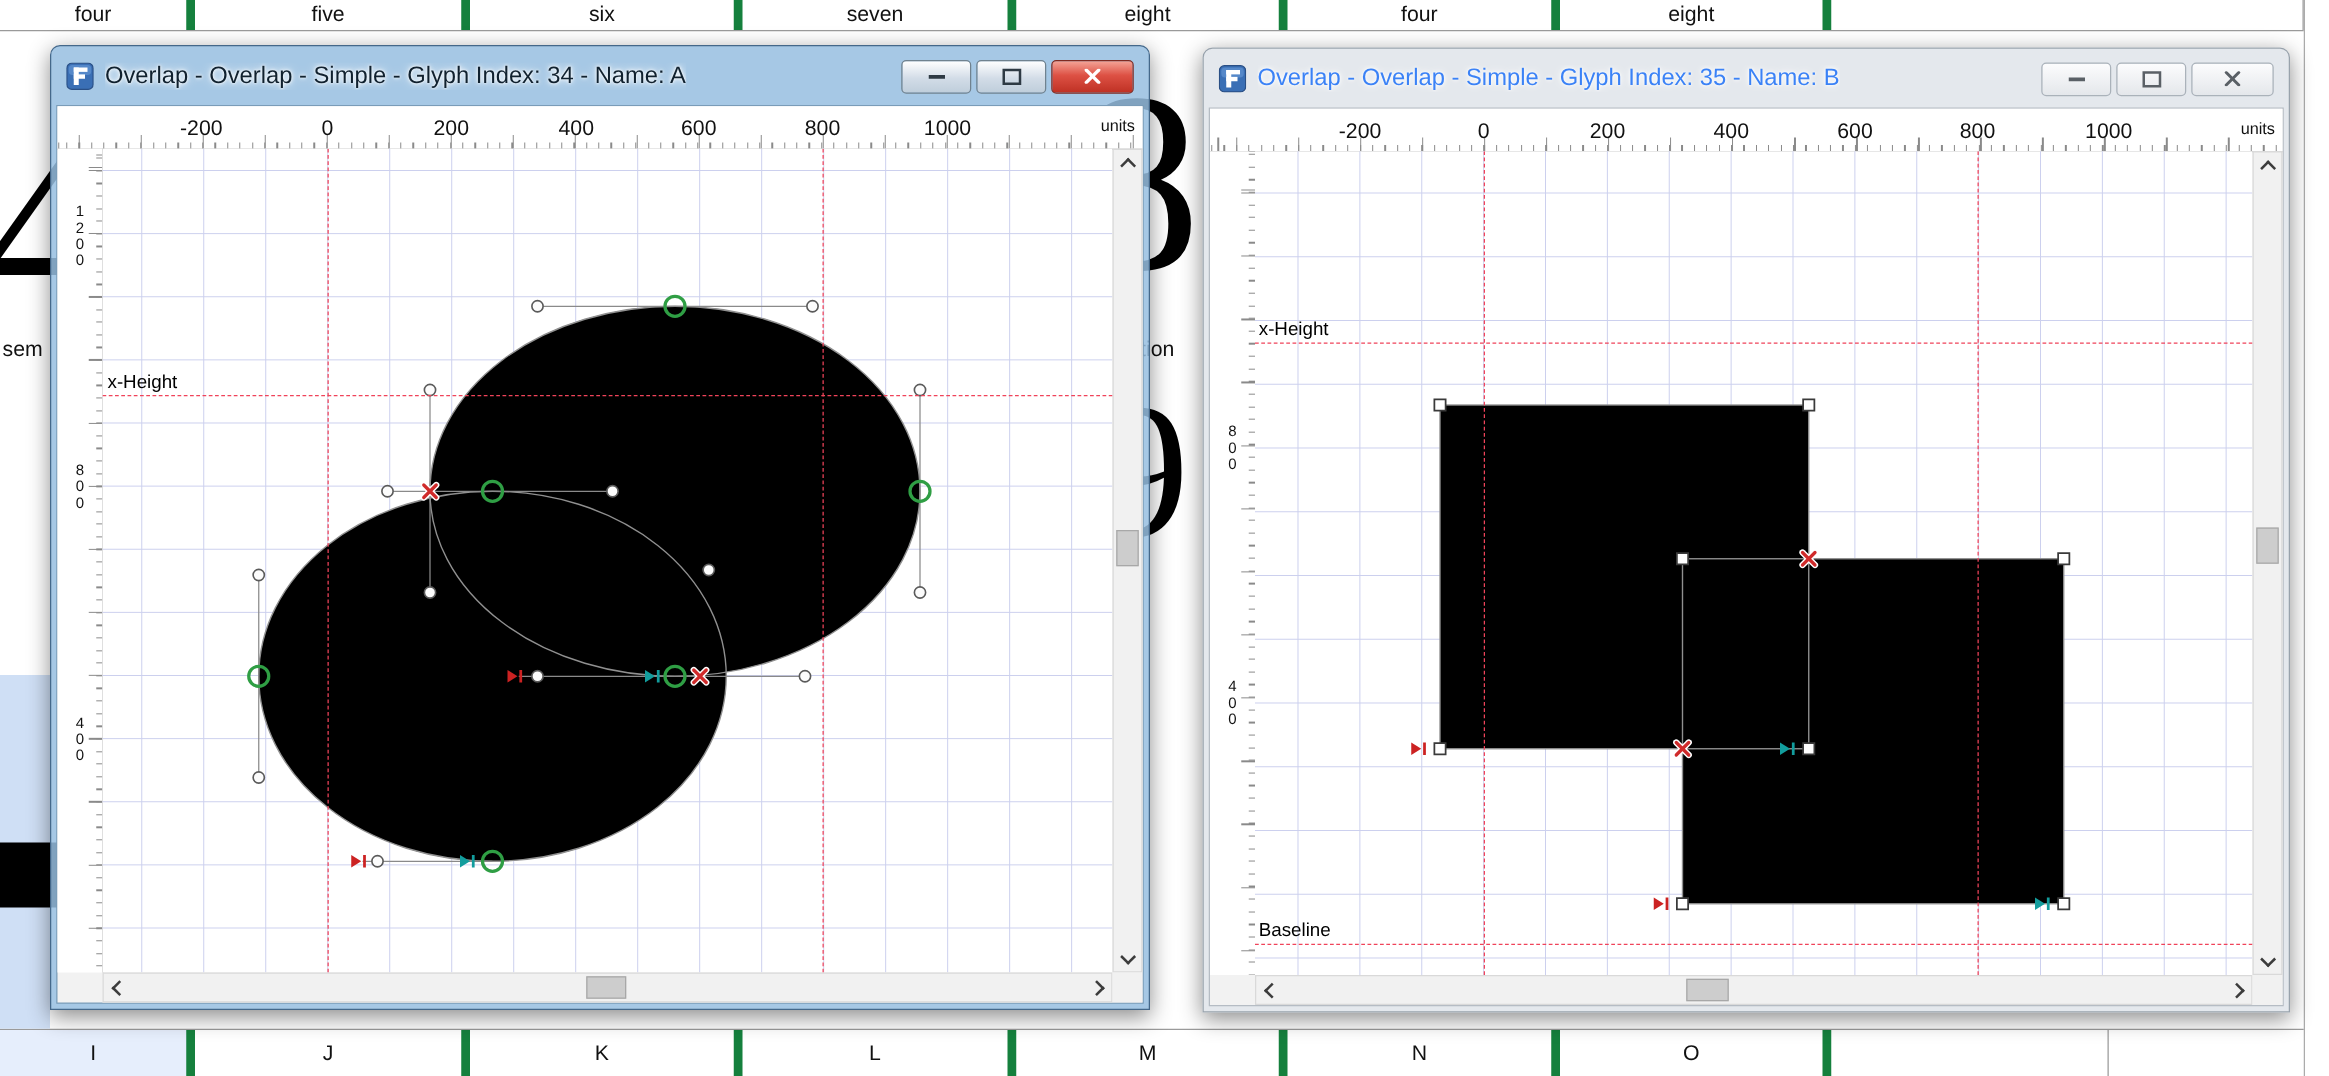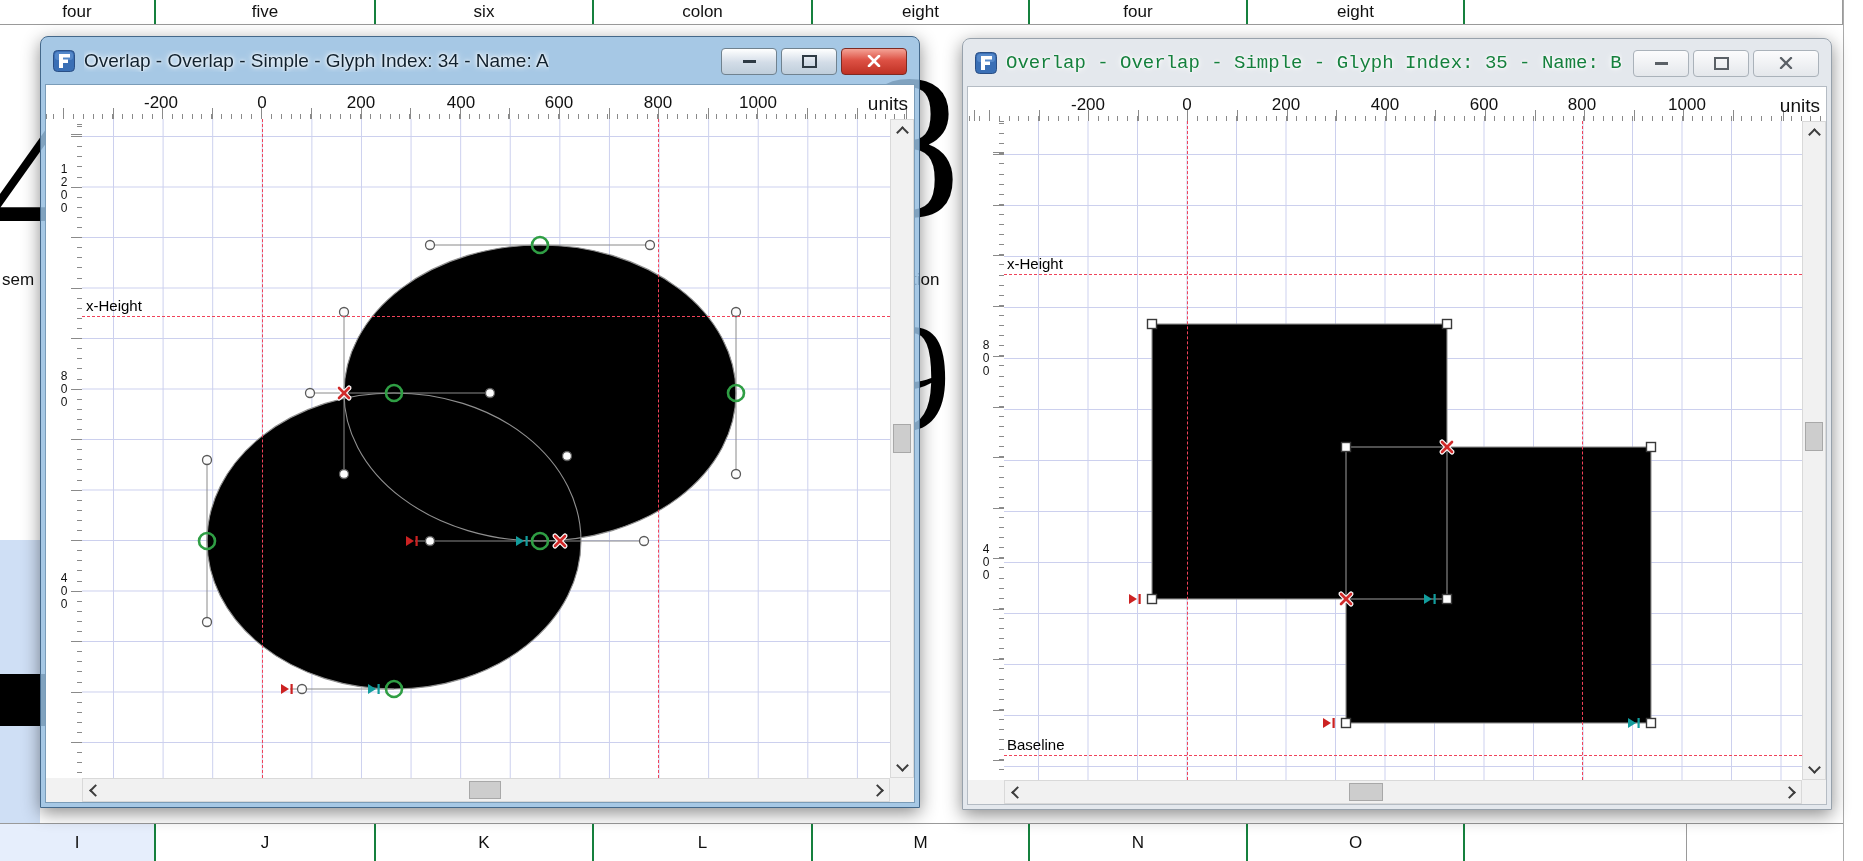--- a/index.html
+++ b/index.html
@@ -4,21 +4,21 @@
 <style>
   html,body{margin:0;padding:0;}
   body{
     width:1863px;height:861px;position:relative;overflow:hidden;
     background:#fff;font-family:"Liberation Sans",sans-serif;color:#111;
   }
   
   .sheet-row{position:absolute;left:0;display:flex;background:#fff;width:1843px;box-sizing:border-box;}
   .sheet-row.top{top:0;height:25px;border-bottom:1px solid #9a9a9a;}
   .sheet-row.bottom{top:823px;height:38px;border-top:1px solid #9a9a9a;}
-  .cell{border-right:2px solid #15803d;display:flex;align-items:center;justify-content:center;
+  .cell{border-right:7px solid #15803d;display:flex;align-items:center;justify-content:center;
         font-size:17px;box-sizing:border-box;height:100%;}
   .cell.empty{border-right:1px solid #9a9a9a;}
   .cell.fill{flex:1;border-right:none;}
   .vline-right{position:absolute;left:1843px;top:0;width:1px;height:861px;background:#ababab;}
   
   .bg-glyph{position:absolute;font-family:"Liberation Serif",serif;line-height:1;color:#000;z-index:1;}
   #g4{left:-14px;top:86px;font-size:195px;}
   #g8{left:858px;top:44px;font-size:205px;}
   #g9{left:874px;top:300px;font-size:155px;}
   .bg-frag{position:absolute;font-size:17px;z-index:1;}
@@ -31,41 +31,41 @@
           box-shadow:0 5px 18px rgba(0,0,0,.45);}
   #winA{left:40px;top:36px;width:878px;height:770px;
         background:rgba(150,190,225,.85);border:1px solid #44688a;}
   #winB{left:962px;top:38px;width:868px;height:770px;
         background:rgba(224,229,235,.88);border:1px solid #98a2ac;}
   .titlebar{position:absolute;left:0;top:0;right:0;height:48px;display:flex;align-items:center;
             gap:9px;padding:0 12px;box-sizing:border-box;text-align:right;}
   .title{font-size:19px;white-space:nowrap;overflow:hidden;
          text-shadow:0 0 9px #fff,0 0 4px #fff,0 0 2px #fff;}
   #winA .title{color:#10212f;}
-  #winB .title{color:#15803d;font-family:Liberation Mono, monospace;}
+  #winB .title{color:#3b82f6;}
   .win-icon{width:22px;height:22px;flex:0 0 auto;}
   .win-buttons{margin-left:auto;display:flex;gap:4px;align-items:center;}
   .wbtn{width:56px;height:27px;border-radius:4px;border:1px solid #70828f;
         display:flex;align-items:center;justify-content:center;box-sizing:border-box;
         background:linear-gradient(#ffffff,#d2dce7 55%,#bfcedb);}
   .wbtn.close{width:66px;}
   #winA .wbtn.close{background:linear-gradient(#f4a396,#dd5144 45%,#bf3124);border-color:#7e2a22;}
   #winB .wbtn{background:linear-gradient(#fcfcfd,#e4e7eb);border-color:#aab2ba;}
   .glyph-min{width:13px;height:3px;background:#2e3a44;}
   .glyph-max{width:11px;height:9px;border:2px solid #2e3a44;}
   #winB .glyph-min{background:#5a6066;}
   #winB .glyph-max{border-color:#5a6066;}
   
   .content{position:absolute;left:5px;right:5px;top:48px;bottom:5px;background:#f2f2f2;}
   #winA .content{box-shadow:0 0 0 1px #7a9cb8;}
   #winB .content{box-shadow:0 0 0 1px #b5bcc4;}
   .hruler{position:absolute;left:0;top:0;right:0;height:34px;background:#fff;
           border-bottom:1px solid #808080;overflow:hidden;}
   .hnum{position:absolute;top:8px;transform:translateX(-50%);font-size:17px;}
-  .units{position:absolute;top:8px;right:6px;font-size:19px;}
+  .units{position:absolute;top:8px;right:6px;font-size:13px;}
   .ticks-minor{position:absolute;bottom:0;left:0;right:0;height:5px;
     background:repeating-linear-gradient(90deg,#8a8a8a 0 1px,transparent 1px 9.9px);}
   .ticks-major{position:absolute;bottom:0;left:0;right:0;height:11px;
     background:repeating-linear-gradient(90deg,#8a8a8a 0 1px,transparent 1px 49.6px);}
   .vruler{position:absolute;left:0;top:34px;width:36px;bottom:24px;background:#fff;
           border-right:1px solid #808080;overflow:hidden;}
   .vticks-minor{position:absolute;right:0;top:0;bottom:0;width:5px;
     background:repeating-linear-gradient(180deg,#8a8a8a 0 1px,transparent 1px 10.1px);}
   .vticks-major{position:absolute;right:0;top:0;bottom:0;width:11px;
     background:repeating-linear-gradient(180deg,#8a8a8a 0 1px,transparent 1px 50.5px);}
@@ -109,21 +109,21 @@
   .arr-red{fill:#cc2222;}
   .arr-teal{fill:#129d9d;}
 </style>
 </head>
 <body>
 
 <div class="sheet-row top">
   <div class="cell" style="width:156px">four</div>
   <div class="cell" style="width:220px">five</div>
   <div class="cell" style="width:218px">six</div>
-  <div class="cell" style="width:219px">colon</div>
+  <div class="cell" style="width:219px">seven</div>
   <div class="cell" style="width:217px">eight</div>
   <div class="cell" style="width:218px">four</div>
   <div class="cell" style="width:217px">eight</div>
   <div class="cell empty" style="width:378px"></div>
   <div class="cell fill"></div>
 </div>
 
 <div class="sheet-row bottom">
   <div class="cell" style="width:156px;background:#e6eefc">I</div>
   <div class="cell" style="width:220px">J</div>

